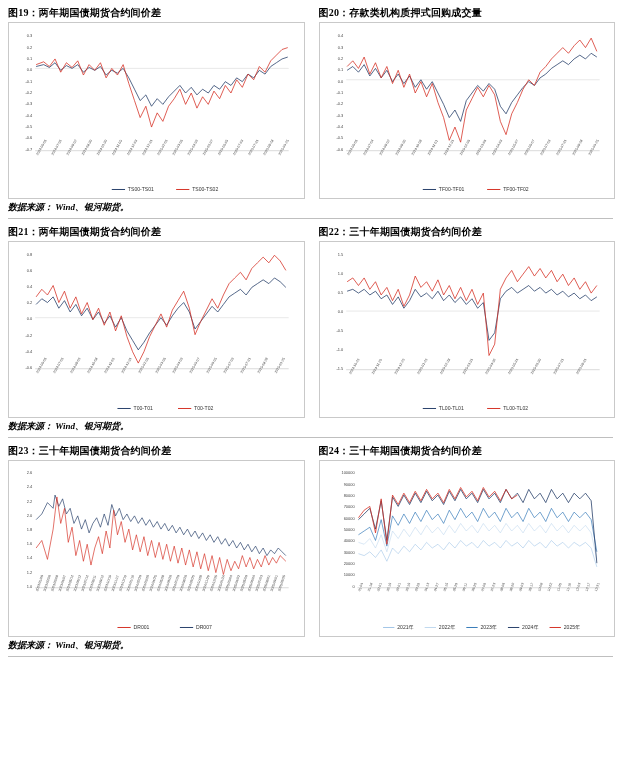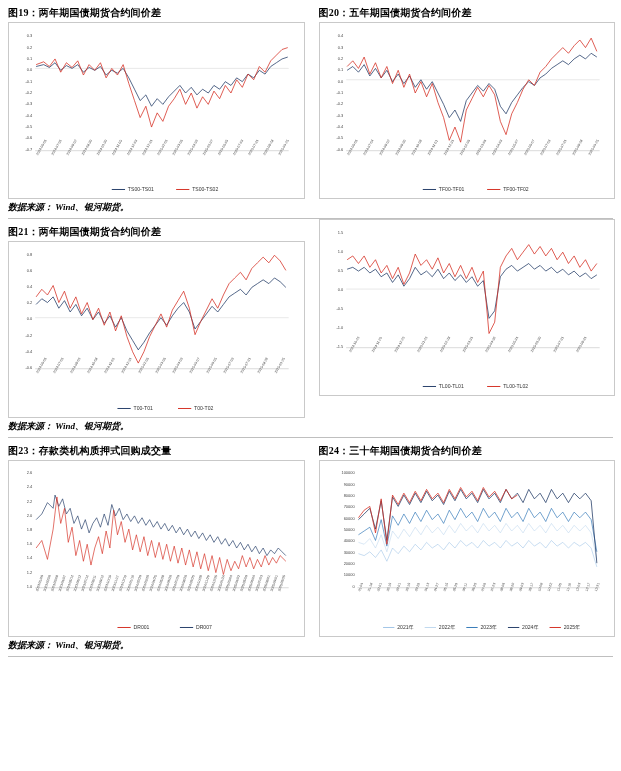--- a/index.html
+++ b/index.html
@@ -65,21 +65,21 @@
             <line x1="98" y1="176" x2="112" y2="176" stroke="#1f3864" stroke-width="1"></line>
             <text x="115" y="178" style="font-size:5.4px;fill:#333;">TS00-TS01</text>
             <line x1="166" y1="176" x2="180" y2="176" stroke="#d42a1e" stroke-width="1"></line>
             <text x="183" y="178" style="font-size:5.4px;fill:#333;">TS00-TS02</text>
           </g>
         </svg>
       </div>
     </div>
 
     <div class="col">
-      <div class="fig-title">图20：五年期国债期货合约间价差</div>
+      <div class="fig-title">图20：存款类机构质押式回购成交量</div>
       <div class="chart-box">
         <svg viewBox="0 0 290 185" width="100%" height="175">
           <g>
             <text class="ticklbl" x="14" y="15" text-anchor="end">0.4</text>
             <text class="ticklbl" x="14" y="27" text-anchor="end">0.3</text>
             <text class="ticklbl" x="14" y="39" text-anchor="end">0.2</text>
             <text class="ticklbl" x="14" y="51" text-anchor="end">0.1</text>
             <text class="ticklbl" x="14" y="63" text-anchor="end">0.0</text>
             <text class="ticklbl" x="14" y="75" text-anchor="end">-0.1</text>
             <text class="ticklbl" x="14" y="87" text-anchor="end">-0.2</text>
@@ -164,20 +164,21 @@
             <line x1="104" y1="176" x2="118" y2="176" stroke="#1f3864" stroke-width="1"></line>
             <text x="121" y="178" style="font-size:5.4px;fill:#333;">T00-T01</text>
             <line x1="168" y1="176" x2="182" y2="176" stroke="#d42a1e" stroke-width="1"></line>
             <text x="185" y="178" style="font-size:5.4px;fill:#333;">T00-T02</text>
           </g>
         </svg>
       </div>
     </div>
 
     <div class="col">
+      <div class="fig-title">图22：三十年期国债期货合约间价差</div>
       <div class="chart-box">
         <svg viewBox="0 0 290 185" width="100%" height="175">
           <g>
             <text class="ticklbl" x="14" y="15" text-anchor="end">1.5</text>
             <text class="ticklbl" x="14" y="35" text-anchor="end">1.0</text>
             <text class="ticklbl" x="14" y="55" text-anchor="end">0.5</text>
             <text class="ticklbl" x="14" y="75" text-anchor="end">0.0</text>
             <text class="ticklbl" x="14" y="95" text-anchor="end">-0.5</text>
             <text class="ticklbl" x="14" y="115" text-anchor="end">-1.0</text>
             <text class="ticklbl" x="14" y="135" text-anchor="end">-1.5</text>
@@ -208,21 +209,21 @@
         </svg>
       </div>
     </div>
   </div>
 
   <div class="src">数据来源： Wind、银河期货。</div>
   <div class="hr"></div>
 
   <div class="row">
     <div class="col">
-      <div class="fig-title">图23：存款类机构质押式回购成交量</div>
+      <div class="fig-title">图23：三十年期国债期货合约间价差</div>
       <div class="chart-box">
         <svg viewBox="0 0 290 185" width="100%" height="175">
           <g>
             <text class="ticklbl" x="14" y="14" text-anchor="end">2.6</text>
             <text class="ticklbl" x="14" y="29" text-anchor="end">2.4</text>
             <text class="ticklbl" x="14" y="44" text-anchor="end">2.2</text>
             <text class="ticklbl" x="14" y="59" text-anchor="end">2.0</text>
             <text class="ticklbl" x="14" y="74" text-anchor="end">1.8</text>
             <text class="ticklbl" x="14" y="89" text-anchor="end">1.6</text>
             <text class="ticklbl" x="14" y="104" text-anchor="end">1.4</text>

